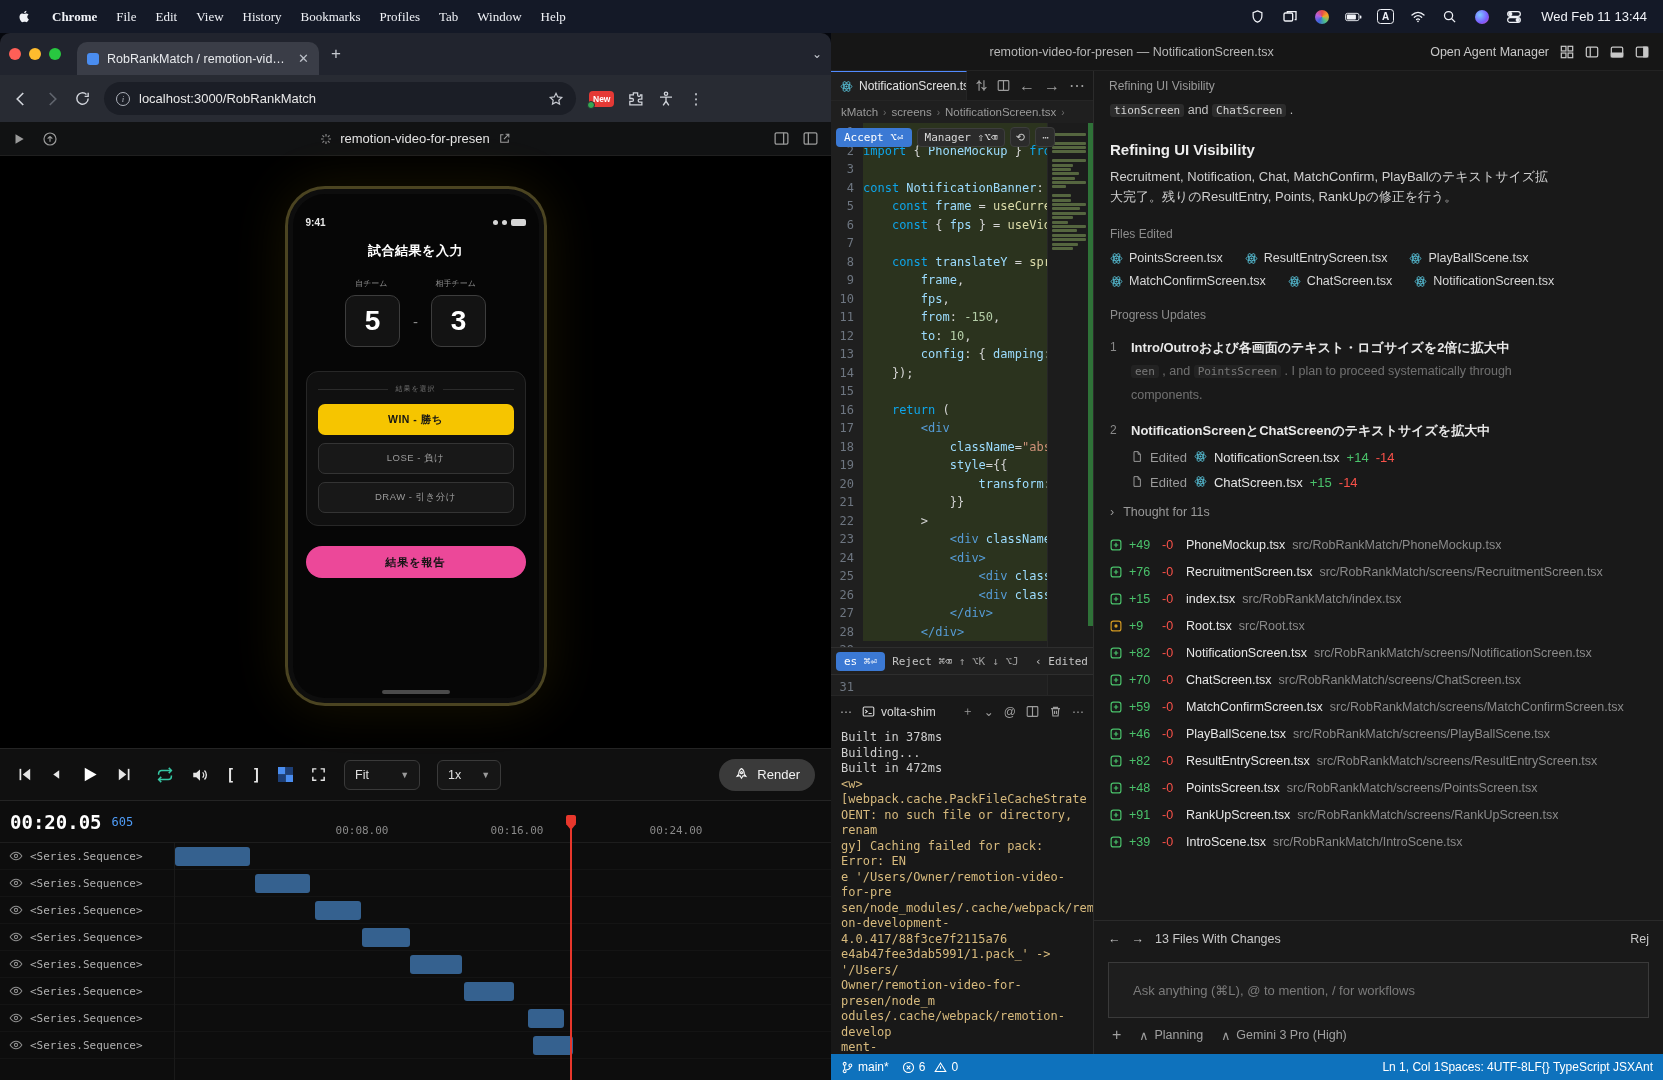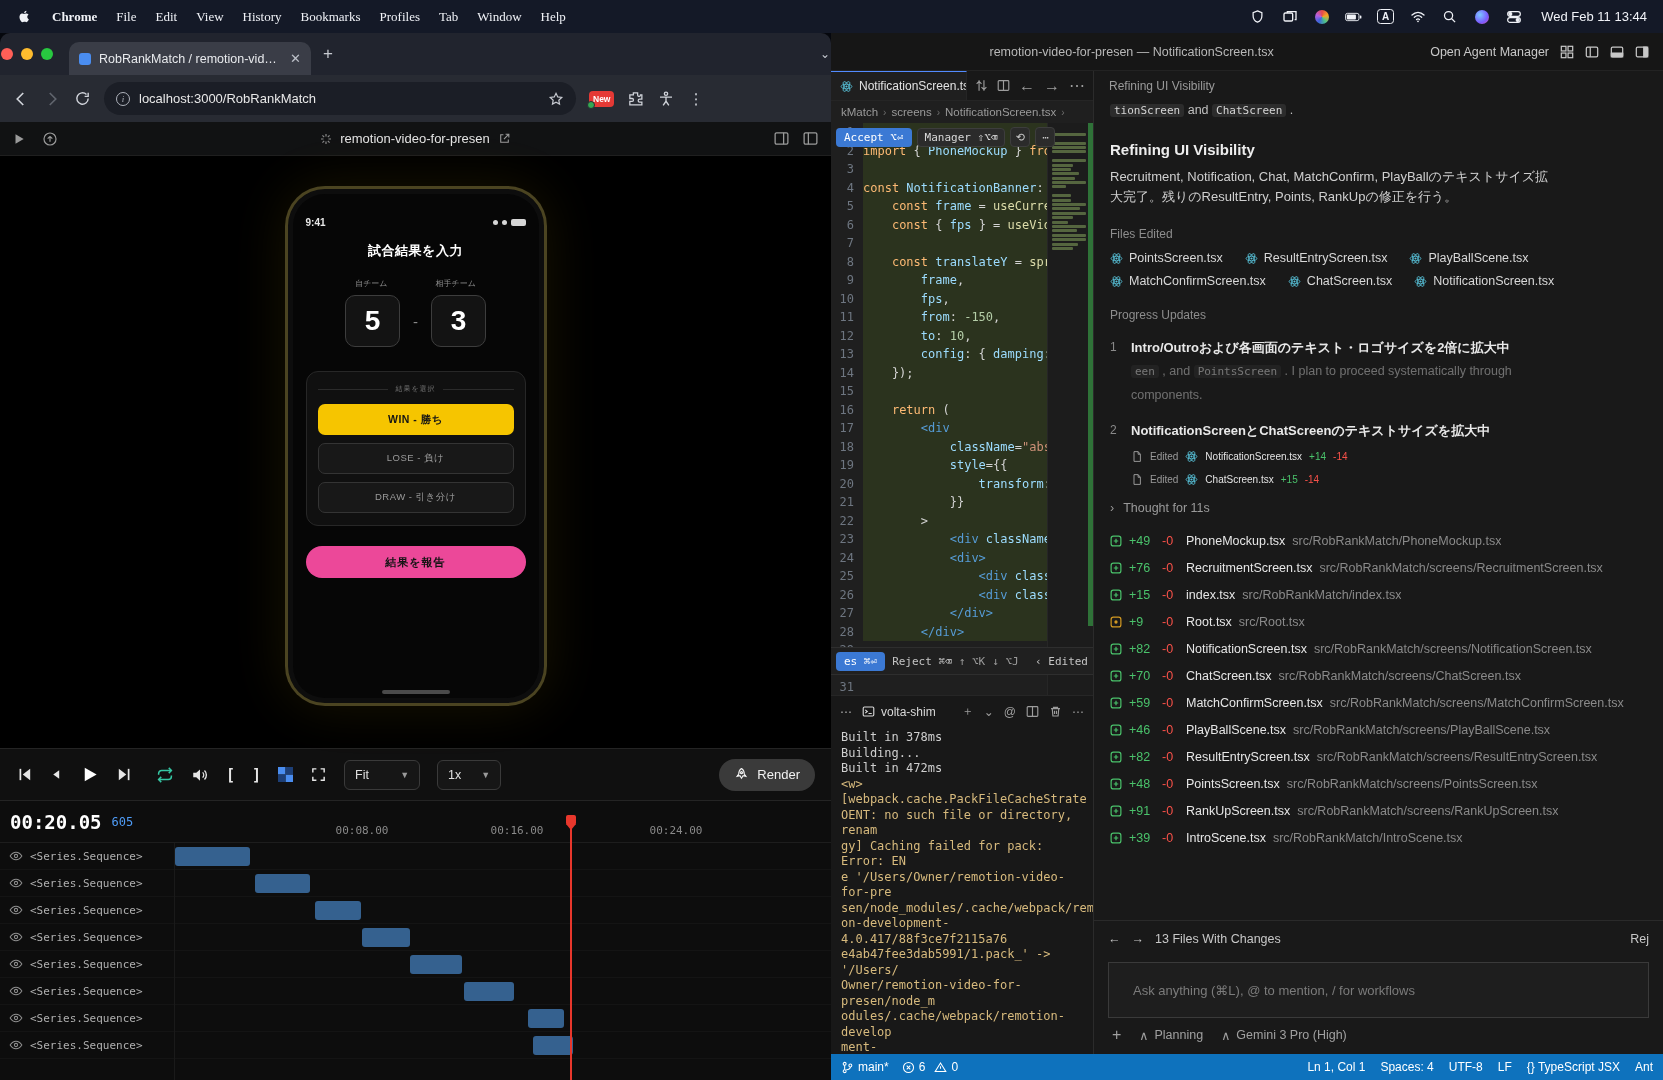--- a/index.html
+++ b/index.html
@@ -20,21 +20,21 @@
     background:conic-gradient(#e5484d,#f5a623,#4cc38a,#3e63dd,#b660e0,#e5484d); }
   .siri { width:14px; height:14px; border-radius:50%;
     background:radial-gradient(circle at 35% 35%, #7cc7ff, #7a5cff 60%, #e255a1); }
   .inputA { width:17px; height:15px; border:1.4px solid #f0f2f7; border-radius:3.5px;
     font-size:10px; font-weight:700; display:flex; align-items:center; justify-content:center; }
   .clock { font-size:13px; margin-left:4px; white-space:nowrap; }
 
   
   .chrome { position:absolute; left:0; top:33px; width:831px; height:1047px; display:flex;
     flex-direction:column; background:#0f0f0f; border-radius:10px 10px 0 0; overflow:hidden; z-index:10; }
-  .c-tabstrip { height:42px; background:#21242e; display:flex; align-items:center; padding:0 1px; flex:0 0 auto; }
+  .c-tabstrip { height:42px; background:#21242e; display:flex; align-items:center; padding:0 9px; flex:0 0 auto; }
   .traffic { display:flex; gap:8px; margin-right:16px; }
   .light { width:12px; height:12px; border-radius:50%; }
   .l-close{background:#ff5f57;} .l-min{background:#febc2e;} .l-max{background:#28c840;}
   .c-tab { height:33px; align-self:flex-end; width:242px; background:#3a3d47; border-radius:10px 10px 0 0;
     display:flex; align-items:center; gap:8px; padding:0 10px; color:#e8eaed; font-size:12.5px; }
   .c-favicon { width:12px; height:12px; border-radius:3px; background:#4a8df0; flex:0 0 auto; }
   .c-tab-title { flex:1; white-space:nowrap; overflow:hidden; }
   .c-x { color:#bdc1c9; font-size:13px; }
   .c-plus { color:#c6c9d0; font-size:17px; margin-left:12px; }
   .c-strip-chev { margin-left:auto; color:#c6c9d0; font-size:12px; }
@@ -131,21 +131,21 @@
   .ed-crumbs { height:22px; display:flex; align-items:center; gap:5px; padding:0 10px; color:#9a9a9a;
     font-size:11.5px; white-space:nowrap; overflow:hidden; background:#1f1f1f; flex:0 0 auto;}
   .crumb-sep { color:#6d6d6d; font-size:10px; }
 
   .ed-code { position:relative; height:572px; flex:0 0 auto; overflow:hidden;
     font-family:"DejaVu Sans Mono",monospace; font-size:12px; background:#1f1f1f; }
   .code-line { display:flex; height:18.5px; line-height:18.5px; white-space:pre; }
   .ln { flex:0 0 32px; text-align:right; padding-right:9px; color:#6e7681; background:#1f1f1f; }
   .lc { flex:1; overflow:hidden; min-width:0; }
   .code-line.added .lc { background:#2b331e; }
-  .tk-k{color:#fdba74}.tk-v{color:#9cdcfe}.tk-f{color:#dcdcaa}.tk-p{color:#d4d4d4}
+  .tk-k{color:#0ea5e9}.tk-v{color:#9cdcfe}.tk-f{color:#dcdcaa}.tk-p{color:#d4d4d4}
   .tk-n{color:#b5cea8}.tk-s{color:#ce9178}.tk-t{color:#569cd6}.tk-a{color:#9cdcfe}
   .minimap { position:absolute; right:0; top:0; bottom:0; width:46px; background:#1c1c1c; border-left:1px solid #262626; z-index:3; }
   .mm-mark { height:3px; margin:1.4px 3px 1.4px 4px; background:#55663f; border-radius:1px; }
   .mm-ruler { position:absolute; right:0; top:0; width:5px; height:88%; background:rgba(63,185,80,.55); }
   .accept-float { position:absolute; top:4px; left:5px; display:flex; gap:5px; z-index:5; align-items:center;}
   .btn-blue { background:#3b79d4; color:#fff; font-size:11px; padding:3px 8px; border-radius:4px; display:flex; gap:5px; align-items:center; white-space:nowrap;}
   .btn-dark { background:#2b2b2b; border:1px solid #3d3d3d; color:#d8d8d8; font-size:11px; padding:2px 7px; border-radius:4px; white-space:nowrap;}
   .sq-ico { width:20px; height:20px; background:#2b2b2b; border:1px solid #3d3d3d; border-radius:4px;
     color:#c8c8c8; font-size:11px; display:flex; align-items:center; justify-content:center; }
   .diff-bottom { position:absolute; left:0; right:0; bottom:20px; height:28px; background:#202020;
@@ -171,21 +171,21 @@
   .ag-h2 { margin-top:24px; font-size:15px; font-weight:700; color:#ededed; }
   .ag-p { margin-top:9px; color:#cfcfcf; font-size:13px; line-height:20px; white-space:nowrap; overflow:hidden; }
   .ag-label { margin-top:20px; color:#8d8d8d; font-size:12px; }
   .chips { margin-top:10px; display:flex; flex-wrap:wrap; gap:9px 22px; }
   .chip { display:flex; align-items:center; gap:6px; color:#d8d8d8; font-size:12.5px; white-space:nowrap; }
   .prog-item { margin-top:16px; display:flex; gap:11px; }
   .pnum { color:#8a8a8a; font-size:12px; width:10px; flex:0 0 auto; padding-top:2px; }
   .pbody { min-width:0; flex:1; }
   .ptitle { font-weight:700; color:#e8e8e8; font-size:13px; line-height:19px; white-space:nowrap; overflow:hidden;}
   .faded { opacity:.5; margin-top:5px; color:#c4c4c4; font-size:12.5px; line-height:19px; white-space:nowrap; overflow:hidden;}
-  .edit-row { margin-top:10px; display:flex; align-items:center; gap:7px; font-size:10px; color:#9a9a9a; white-space:nowrap;}
+  .edit-row { margin-top:10px; display:flex; align-items:flex-start; gap:7px; font-size:13px; color:#9a9a9a; white-space:nowrap;}
   .er-name { color:#e4e4e4; }
   .plus { color:#4ac26b; } .minus { color:#f85149; }
   .thought { margin-top:15px; display:flex; align-items:center; gap:9px; color:#9a9a9a; font-size:12.5px; }
   .files { margin-top:12px; }
   .file-row { height:27px; display:flex; align-items:center; gap:7px; font-size:12.5px; white-space:nowrap; overflow:hidden;}
   .fr-plus { color:#4ac26b; min-width:26px; }
   .fr-minus { color:#f85149; min-width:17px; }
   .fr-name { color:#e6e6e6; }
   .fr-path { color:#8a8a8a; overflow:hidden; }
   .ag-footer { flex:0 0 auto; height:36px; border-top:1px solid #2a2a2a; display:flex; align-items:center;
@@ -194,21 +194,21 @@
   .ag-inputwrap { padding:6px 14px 8px; flex:0 0 auto; }
   .ag-input { width:100%; height:56px; border:1px solid #3a3a3a; border-radius:0; background:#1e1e1e;
     color:#cfcfcf; font-size:13px; padding:10px 24px; font-family:"Liberation Sans",sans-serif; outline:none;}
   .ag-input::placeholder { color:#7b7b7b; }
   .ag-controls { flex:0 0 auto; display:flex; align-items:center; gap:18px; padding:0 18px 10px; color:#a0a0a0; font-size:12.5px; }
   .ctl { display:flex; align-items:center; gap:6px; }
 
   .statusbar { height:26px; background:#0e72bd; display:flex; align-items:center; gap:13px;
     padding:0 10px; color:#fff; font-size:12px; flex:0 0 auto; white-space:nowrap; overflow:hidden;}
   .sb-group { display:flex; align-items:center; gap:4px; }
-  .sb-right { margin-left:auto; display:flex; align-items:center; gap:15px; }
+  .sb-right { margin-left:auto; display:flex; align-items:center; }
 </style>
 </head>
 <body>
 
 <div class="screen">
 
   <header class="menubar">
     <div class="mb-left">
       <span class="mb-ico">
         <svg viewBox="0 0 24 24" width="15" height="15">

